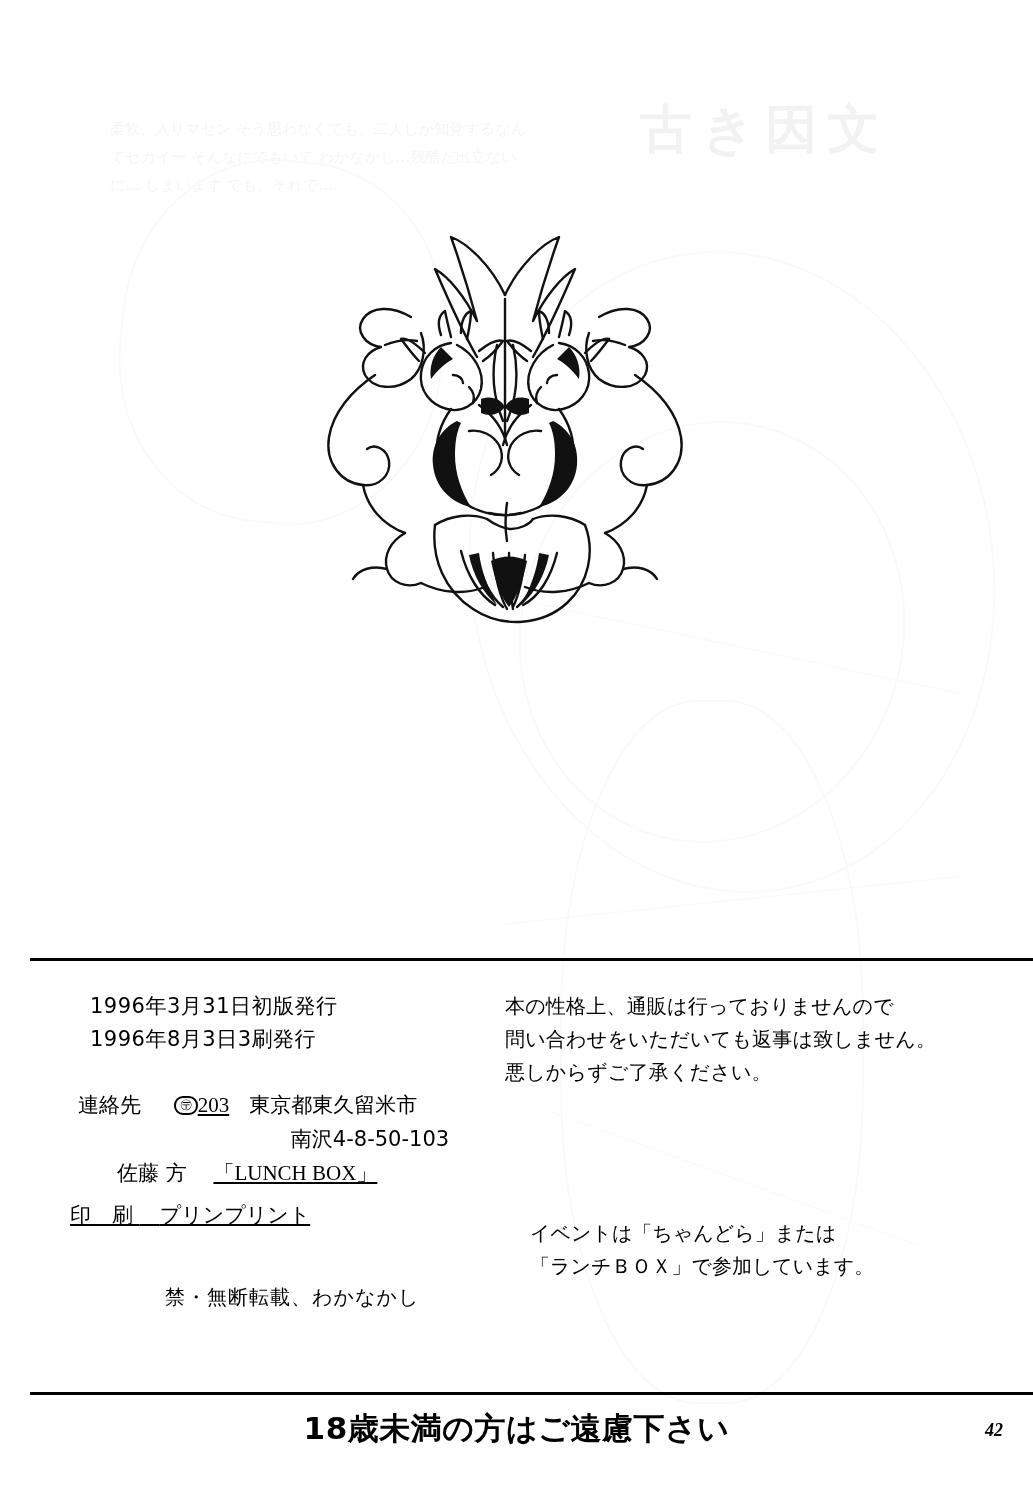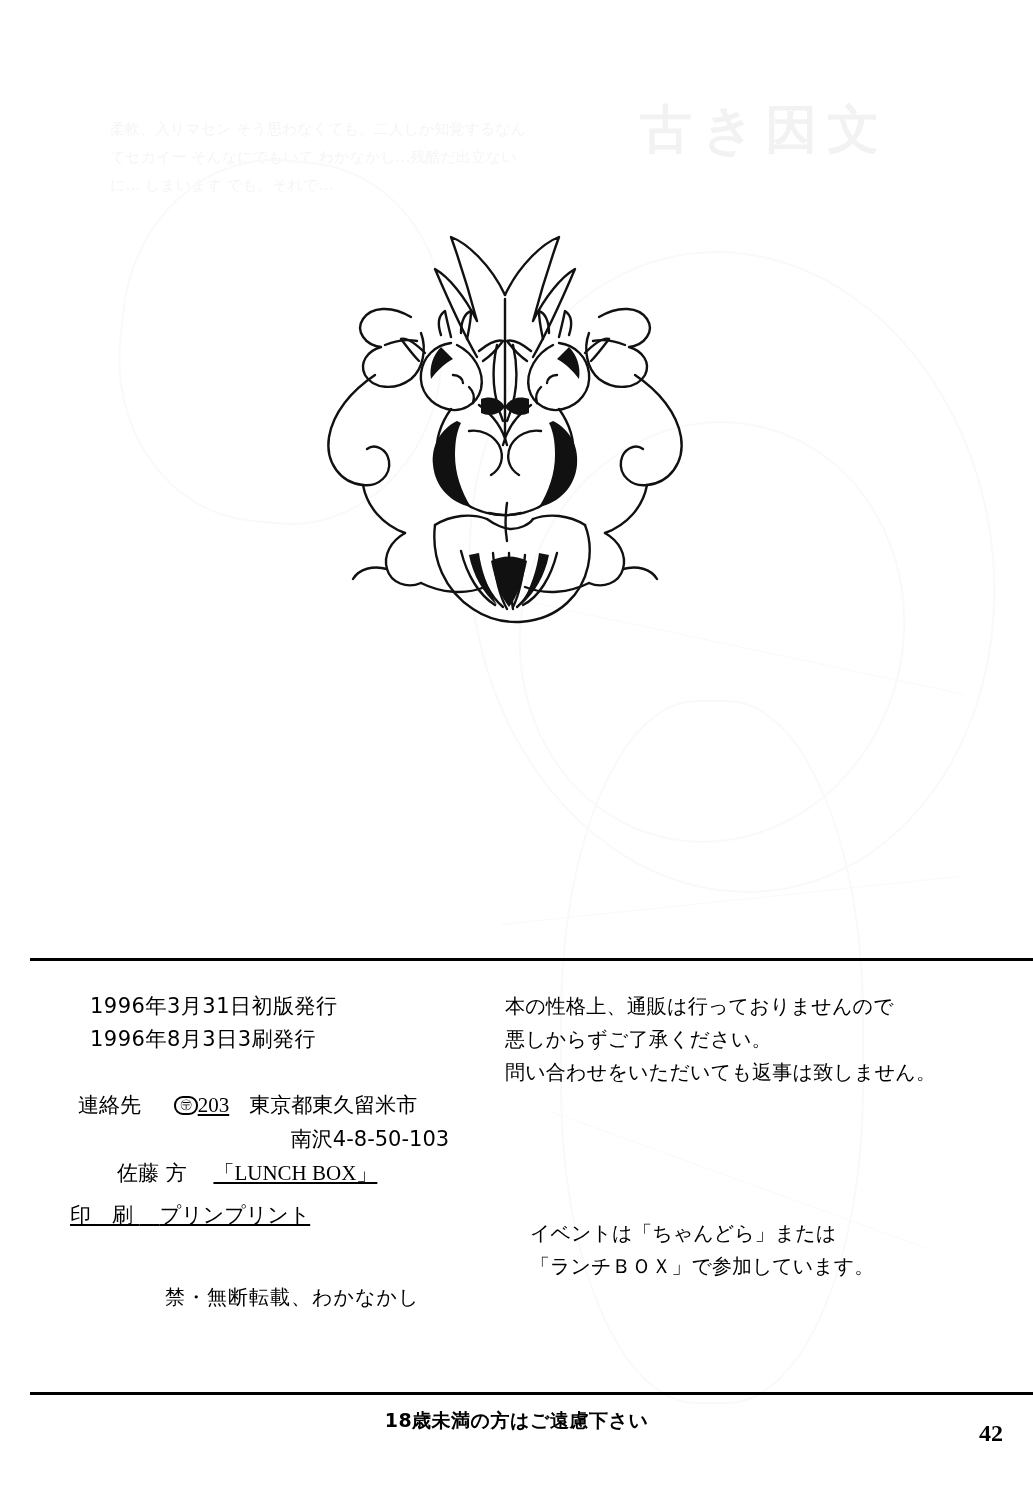--- a/index.html
+++ b/index.html
@@ -144,30 +144,31 @@
     margin-left: 25px;
     font-size: 20px;
     line-height: 33px;
   }
   .footer-line {
     position: absolute;
     top: 1408px;
     left: 0;
     width: 1033px;
     text-align: center;
-    font-size: 19px;
+    font-size: 31px;
     font-weight: bold;
     font-family: "DejaVu Sans", sans-serif;
     letter-spacing: 0.5px;
   }
   .page-number {
     position: absolute;
     top: 1420px;
     right: 62px;
-    font-size: 24px;
+    font-size: 18px;
+    font-style: italic;
     font-weight: bold;
     font-family: "Liberation Serif", serif;
   }
 </style>
 </head>
 <body>
 
 <div class="page">
 
   <div class="ghost-layer">
@@ -297,22 +298,22 @@
           <span>プリンプリント</span>
         </div>
       </div>
 
       <div class="notice">禁・無断転載、わかなかし</div>
     </div>
 
     <div class="col-right">
       <div class="right-para">
         <div>本の性格上、通販は行っておりませんので</div>
+        <div>問い合わせをいただいても返事は致しません。</div>
         <div>悪しからずご了承ください。</div>
-        <div>問い合わせをいただいても返事は致しません。</div>
       </div>
       <div class="right-para-2">
         <div>イベントは「ちゃんどら」または</div>
         <div>「ランチＢＯＸ」で参加しています。</div>
       </div>
     </div>
 
   </div>
 
   <div class="rule bottom"></div>

